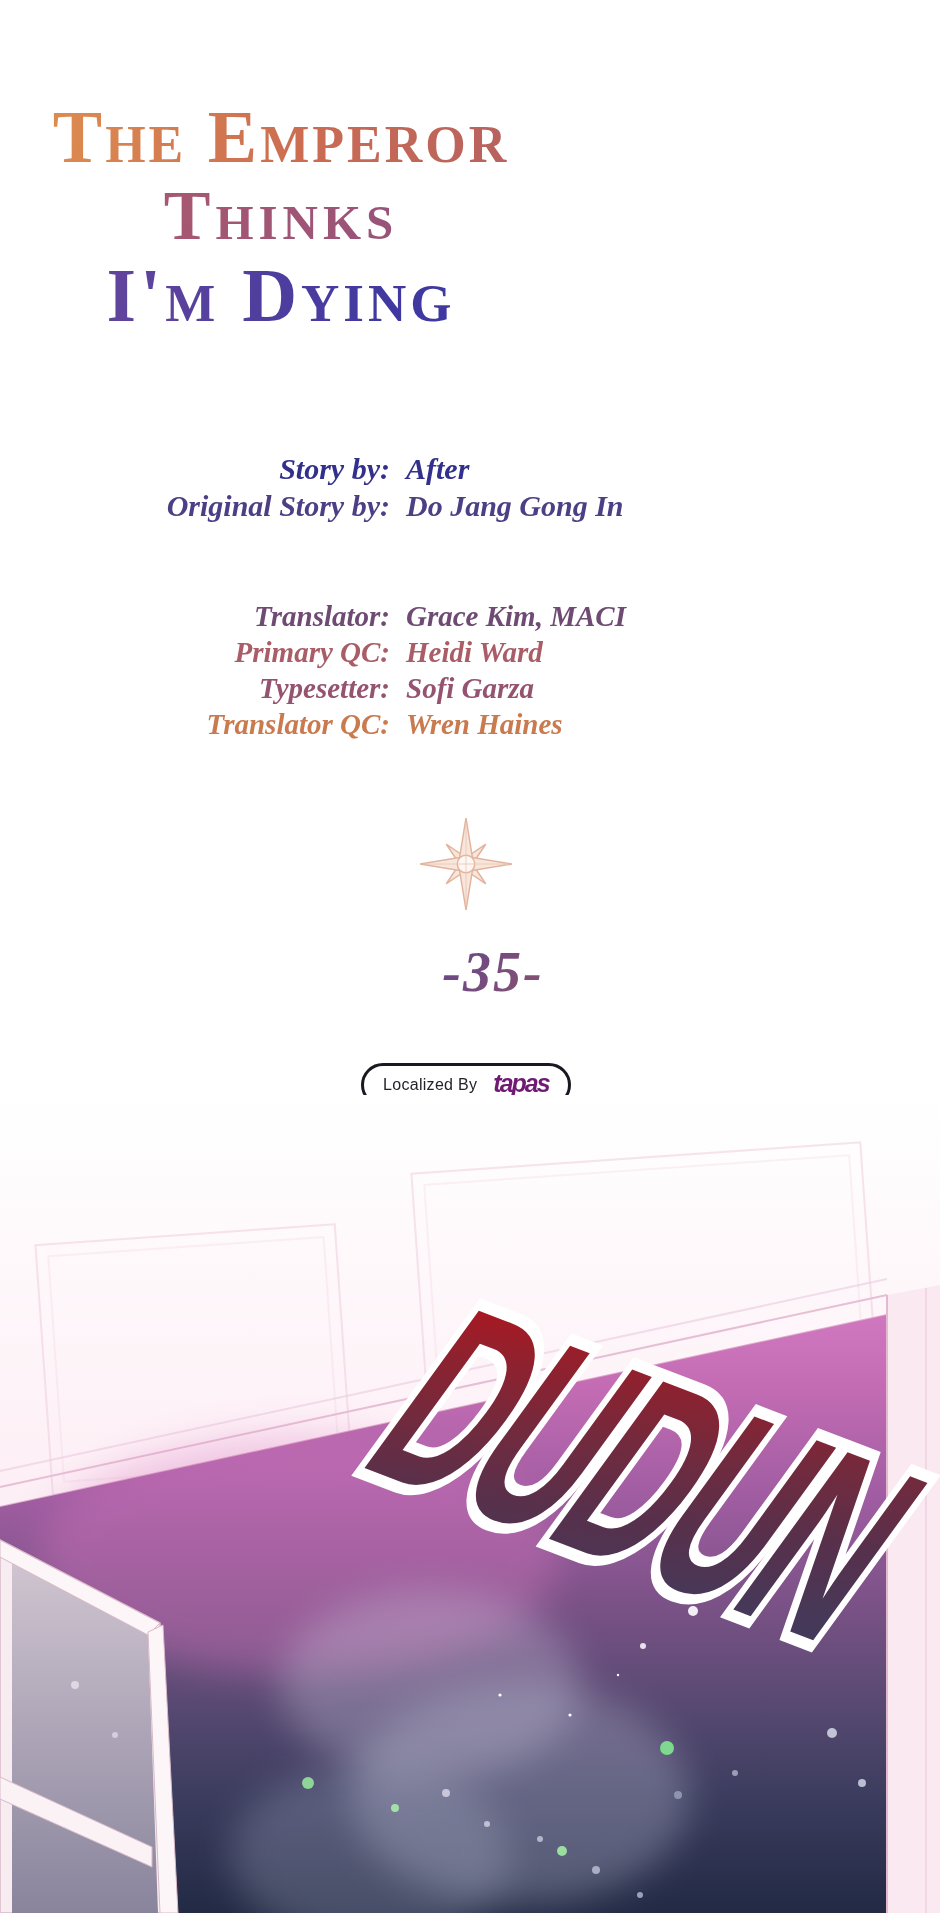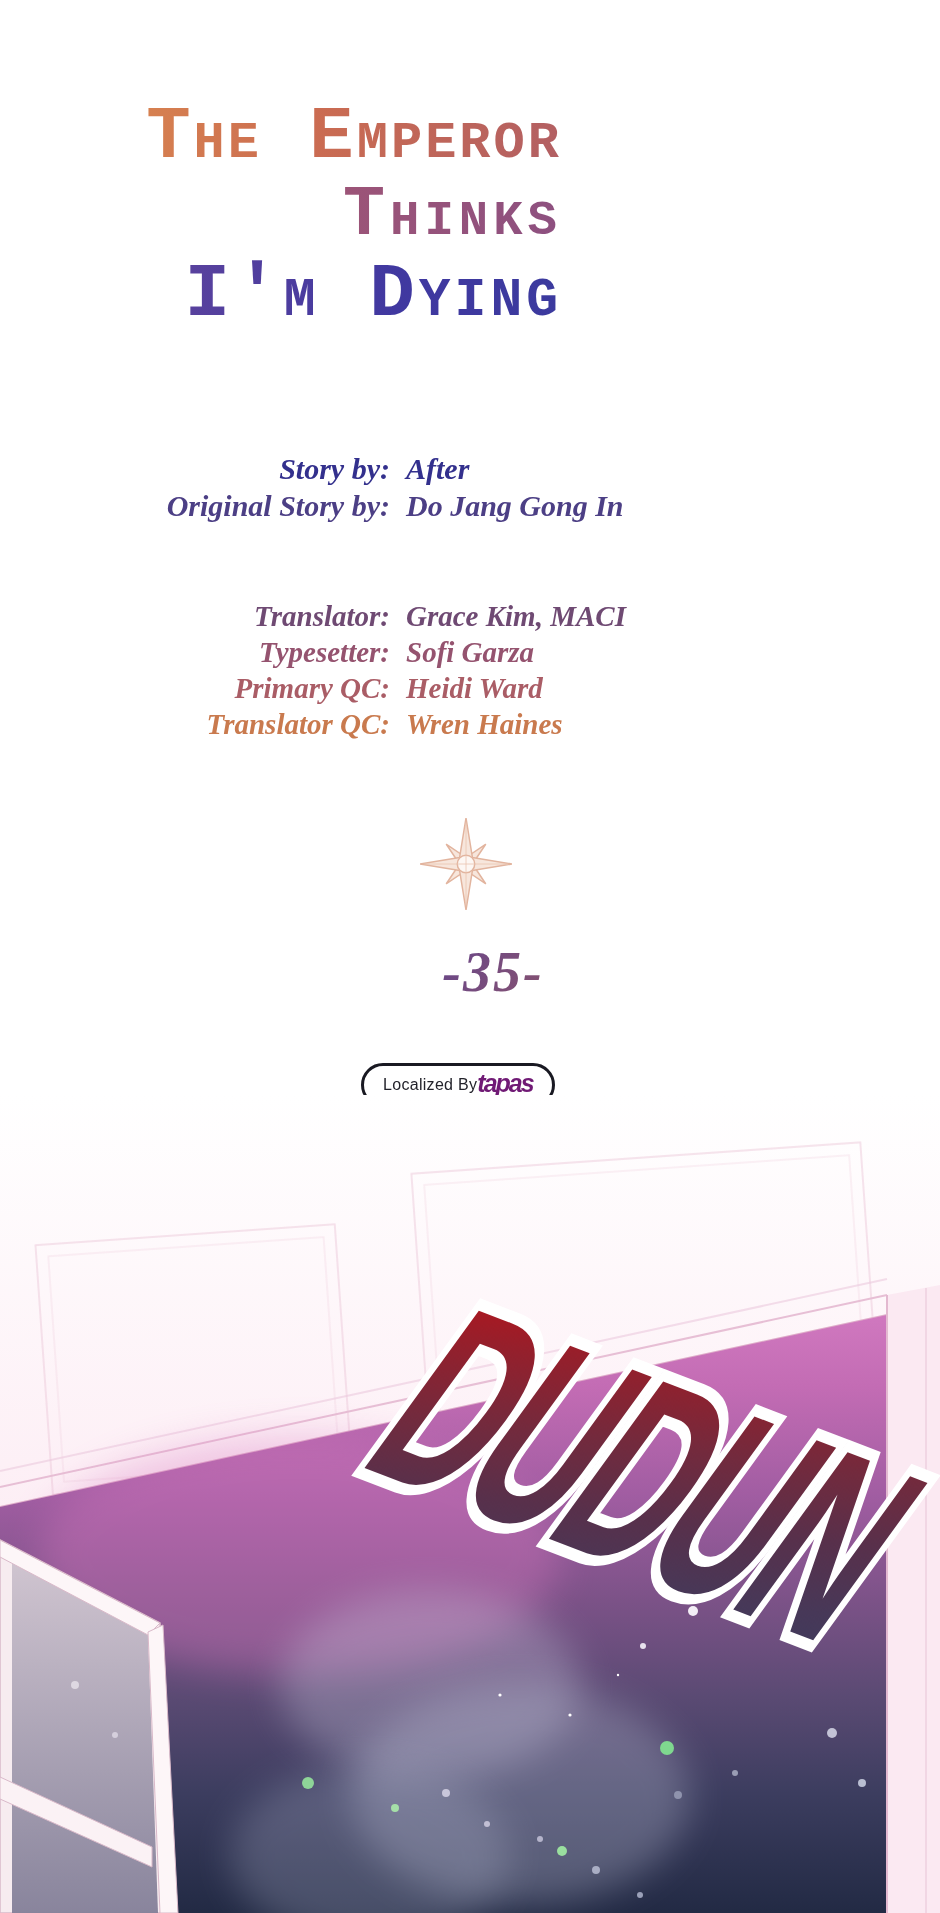--- a/index.html
+++ b/index.html
@@ -1,20 +1,20 @@
 <!DOCTYPE html>
 <html><head>
 <meta charset="utf-8">
 <style>
   html,body{margin:0;padding:0;background:#ffffff;}
   #app{position:relative;width:940px;height:1913px;background:#ffffff;overflow:hidden;
        font-family:"Liberation Serif",serif;}
 
   
-  .title-block{position:absolute;top:98px;left:0;width:562px;text-align:right;font-family:Liberation Mono, monospace;}
+  .title-block{position:absolute;top:98px;left:0;width:562px;text-align:center;}
   .title-line{font-variant:small-caps;font-weight:600;line-height:1.08;
               -webkit-background-clip:text;background-clip:text;color:transparent;}
   .t1{font-size:74px;letter-spacing:3px;
       background-image:linear-gradient(100deg,#e0924f 0%,#cb6c51 55%,#b25f63 100%);}
   .t2{font-size:70px;letter-spacing:5px;
       background-image:linear-gradient(100deg,#b25a6a 0%,#8d5080 100%);}
   .t3{font-size:76px;letter-spacing:4px;
       background-image:linear-gradient(100deg,#6f4a9b 0%,#4038a0 70%,#3b3a9e 100%);}
 
   
@@ -32,21 +32,21 @@
 
   
   .chapter{position:absolute;top:940px;left:0;width:940px;text-align:center;
            font-size:56px;font-style:italic;font-weight:700;letter-spacing:2px;
            background-image:linear-gradient(125deg,#3e3a92 15%,#6a4788 45%,#c06a40 85%);
            -webkit-background-clip:text;background-clip:text;color:transparent;padding-left:23px;}
 
   
   .badge{position:absolute;left:361px;top:1063px;height:44px;padding:0 19px;
          border:3px solid #191922;border-radius:24px;background:#ffffff;
-         display:flex;align-items:center;gap:0;box-sizing:border-box;}
+         display:flex;align-items:center;gap:16px;box-sizing:border-box;}
   .badge-prefix{font-family:"Liberation Sans",sans-serif;font-size:16px;color:#23232b;
                 letter-spacing:.3px;}
   .badge-logo{font-family:Liberation Sans, sans-serif;font-size:25px;font-weight:bold;
               font-style:italic;letter-spacing:-2px;color:#701a75;transform:translateY(-2px);}
 
   
   .scene{position:absolute;left:0;top:1095px;width:940px;height:818px;overflow:hidden;}
   .scene svg{position:absolute;left:0;top:0;}
 
   .sfx{position:absolute;left:496px;top:176px;transform:rotate(21deg) skewX(-15deg) scale(0.8,1.5);
@@ -79,27 +79,27 @@
       <span class="c-label">Original Story by:</span>
       <span class="c-value">Do Jang Gong In</span>
     </div>
   </div>
 
   <div class="credits credits-team">
     <div class="c-row ct0">
       <span class="c-label">Translator:</span>
       <span class="c-value">Grace Kim, MACI</span>
     </div>
+    <div class="c-row ct2">
+      <span class="c-label">Primary QC:</span>
+      <span class="c-value">Heidi Ward</span>
+    </div>
     <div class="c-row ct1">
       <span class="c-label">Typesetter:</span>
       <span class="c-value">Sofi Garza</span>
-    </div>
-    <div class="c-row ct2">
-      <span class="c-label">Primary QC:</span>
-      <span class="c-value">Heidi Ward</span>
     </div>
     <div class="c-row ct3">
       <span class="c-label">Translator QC:</span>
       <span class="c-value">Wren Haines</span>
     </div>
   </div>
 
   <svg class="ornament" viewBox="0 0 100 100">
     <g fill="#f7e6dc" stroke="#e2b49e" stroke-width="1.6" stroke-linejoin="round">
       <path d="M50 20 L55 45 L80 50 L55 55 L50 80 L45 55 L20 50 L45 45 Z" transform="rotate(45 50 50)"></path>

